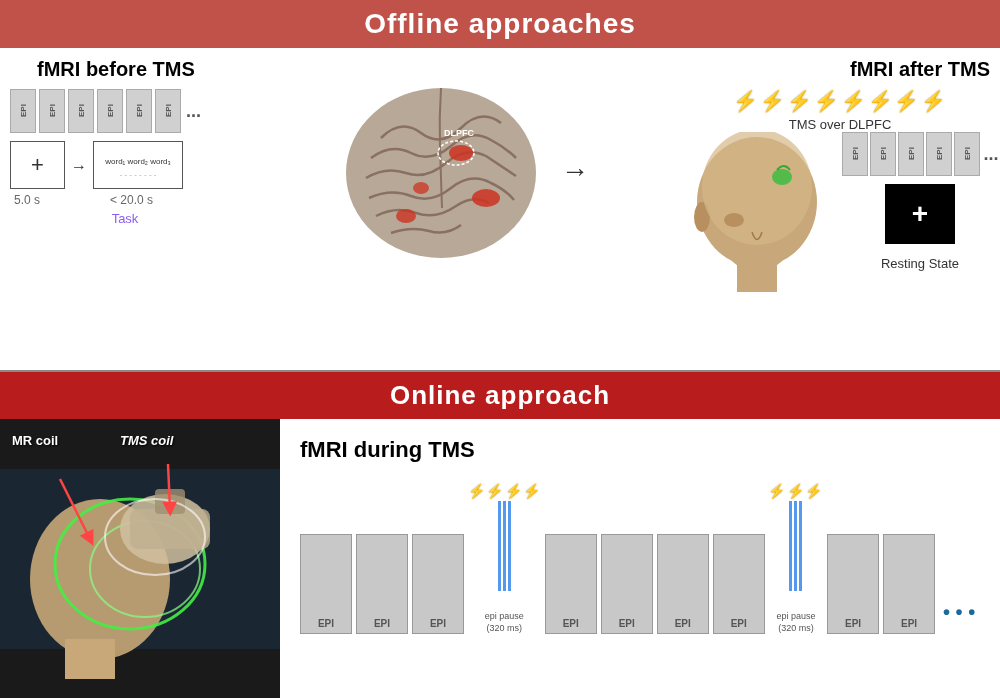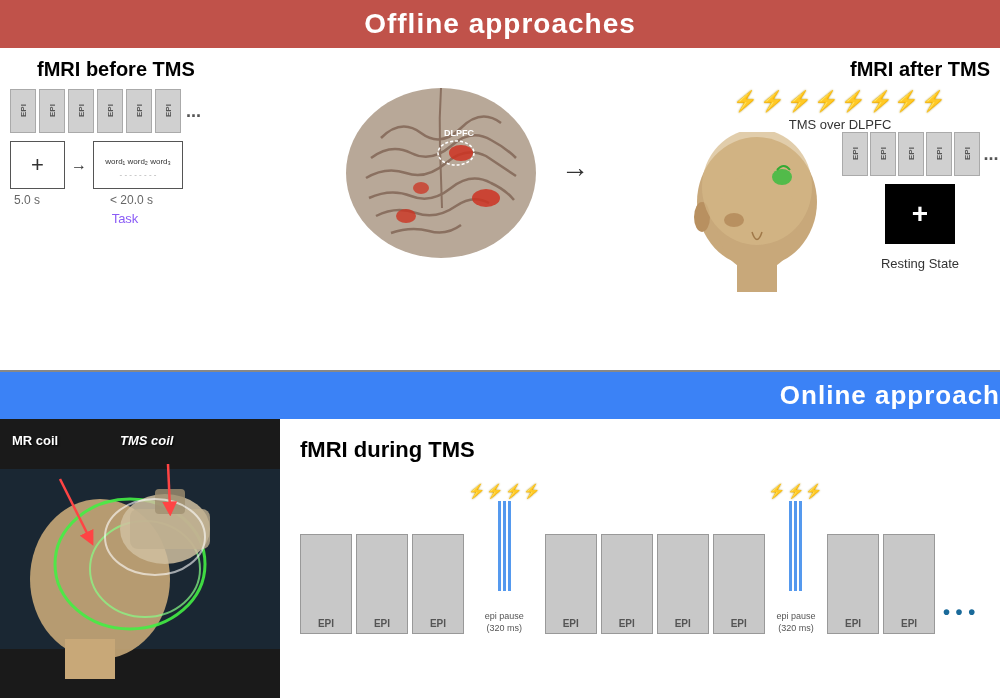--- a/index.html
+++ b/index.html
@@ -257,22 +257,22 @@
       margin-top: 4px;
     }
 
     
     .bottom-section {
       background: #fff;
       height: 328px;
     }
 
     .bottom-header {
-      background: #3b82f6;
-      text-align: right;
+      background: #b91c1c;
+      text-align: center;
       padding: 8px 0;
       color: #fff;
       font-size: 26px;
       font-weight: bold;
       letter-spacing: 1px;
     }
 
     .bottom-content {
       display: flex;
       height: calc(100% - 48px);

